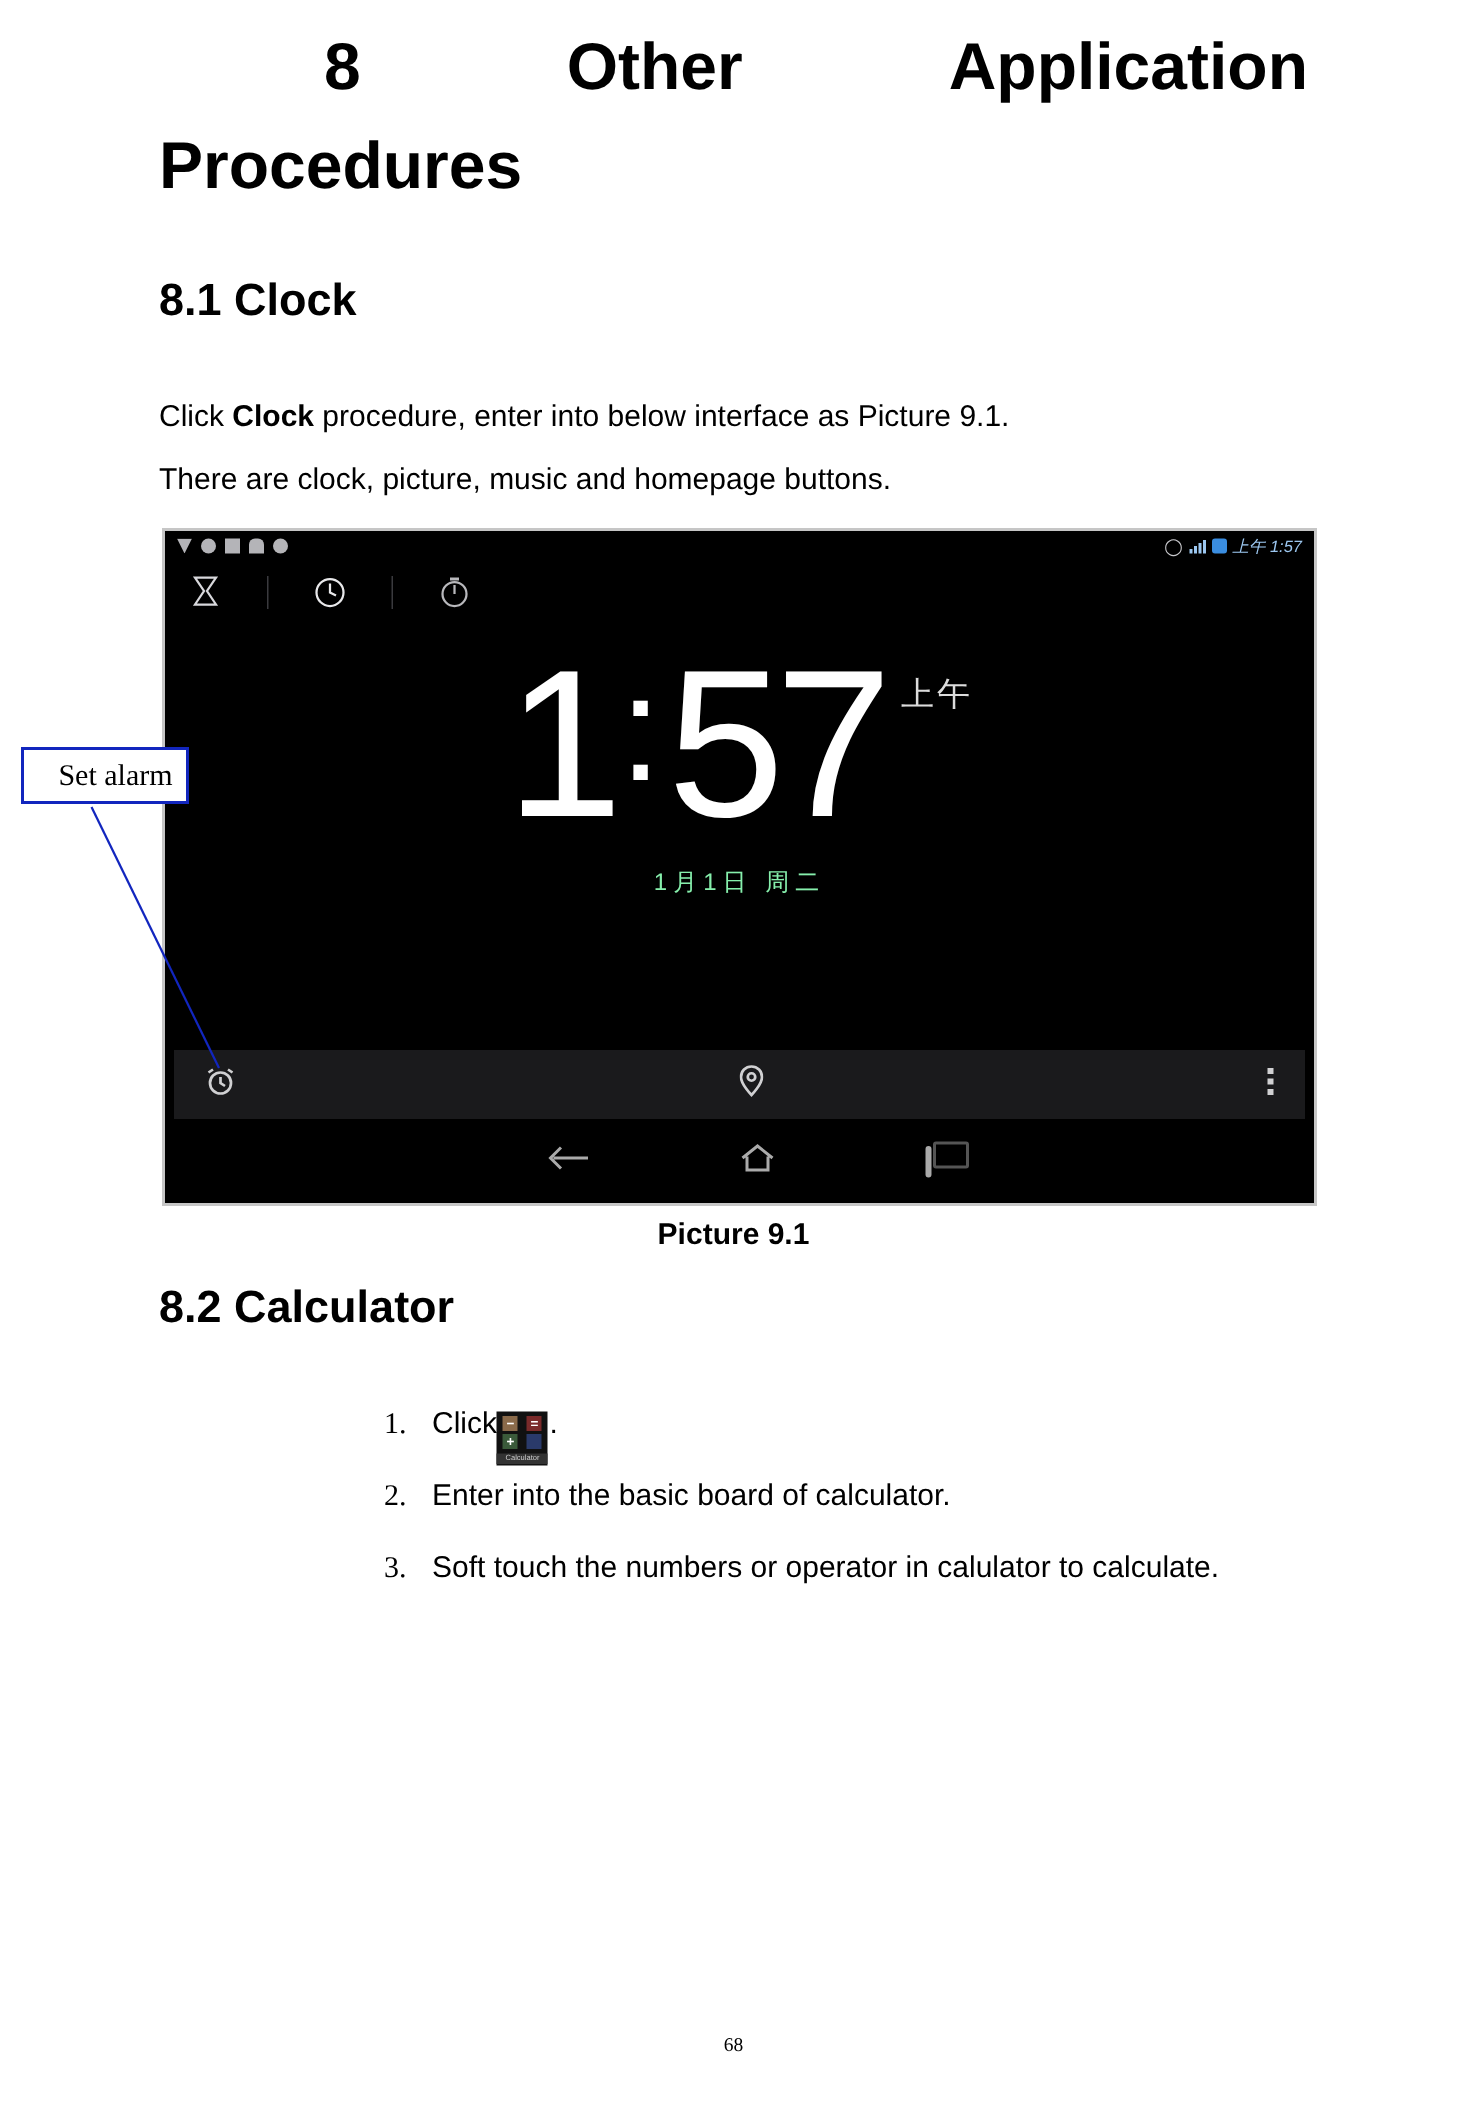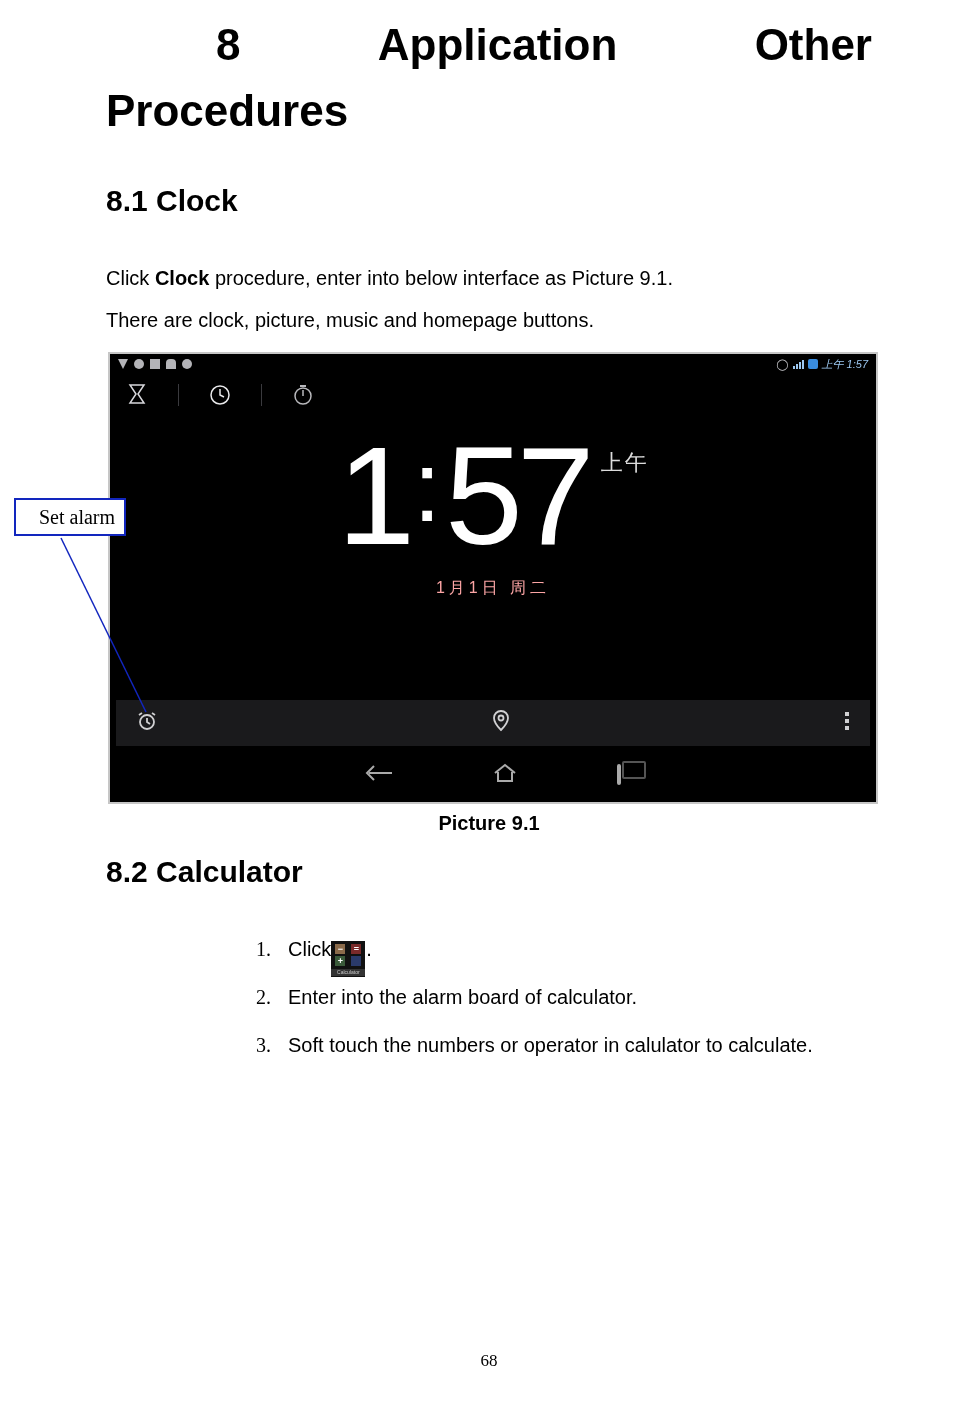--- a/index.html
+++ b/index.html
@@ -132,21 +132,21 @@
     font-size: 22px;
     color:#dcdcdc;
     margin-left: 12px;
     margin-top: 22px;
     letter-spacing: 2px;
   }
   .clock-date {
     position:absolute;
     left:50%; top: 224px;
     transform: translateX(-50%);
-    color:#fca5a5;
+    color:#86efac;
     font-size: 16px;
     letter-spacing: 4px;
   }
   .bottom-toolbar {
     position:absolute;
     left:6px; right:6px;
     bottom: 56px;
     height: 46px;
     background:#1a1a1c;
     display:flex;
@@ -246,35 +246,35 @@
   .calc-icon .minus{background:#8a6a4a;color:#fff;}
   .calc-icon .equals{background:#7a2a2a;color:#fff;}
   .calc-icon .plus{background:#3a5a3a;color:#fff;}
   .calc-icon .blank{background:#2a3a6a;}
   .calc-icon .label{position:absolute;bottom:1px;left:0;right:0;text-align:center;font-size:5px;color:#ccc;background:#333; line-height:7px;}
   .pagenum {
     position:absolute;
     bottom: 36px;
     left:50%;
     transform:translateX(-50%);
-    font-size: 17px;
+    font-size: 13px;
     font-family: "Times New Roman", serif;
     text-align: right;
   }
   .h1-indent { display:inline-block; width:110px; }
 </style>
 </head>
 <body>
 
 <div class="page">
 
   <div class="h1">
     <span><span class="h1-indent"></span><span>8</span></span>
+    <span>Other</span>
     <span>Application</span>
-    <span>Other</span>
   </div>
   <div class="h1-line2">Procedures</div>
 
   <div class="h2">8.1 Clock</div>
 
   <p class="body-text">
     <span>Click </span><span class="bold">Clock</span><span> procedure, enter into below interface as Picture 9.1.</span>
   </p>
   <p class="body-text">There are clock, picture, music and homepage buttons.</p>
 
@@ -387,21 +387,21 @@
           <span class="row bot">
               <span class="cell plus">+</span>
               <span class="cell blank"></span>
             </span>
           <span class="label">Calculator</span>
         </span><span>.</span>
       </span>
     </li>
     <li>
       <span class="step-num">2.</span>
-      <span>Enter into the alarm board of calculator.</span>
+      <span>Enter into the basic board of calculator.</span>
     </li>
     <li>
       <span class="step-num">3.</span>
       <span>Soft touch the numbers or operator in calulator to calculate.</span>
     </li>
   </ol>
 
 </div>
 
 <div class="callout">

